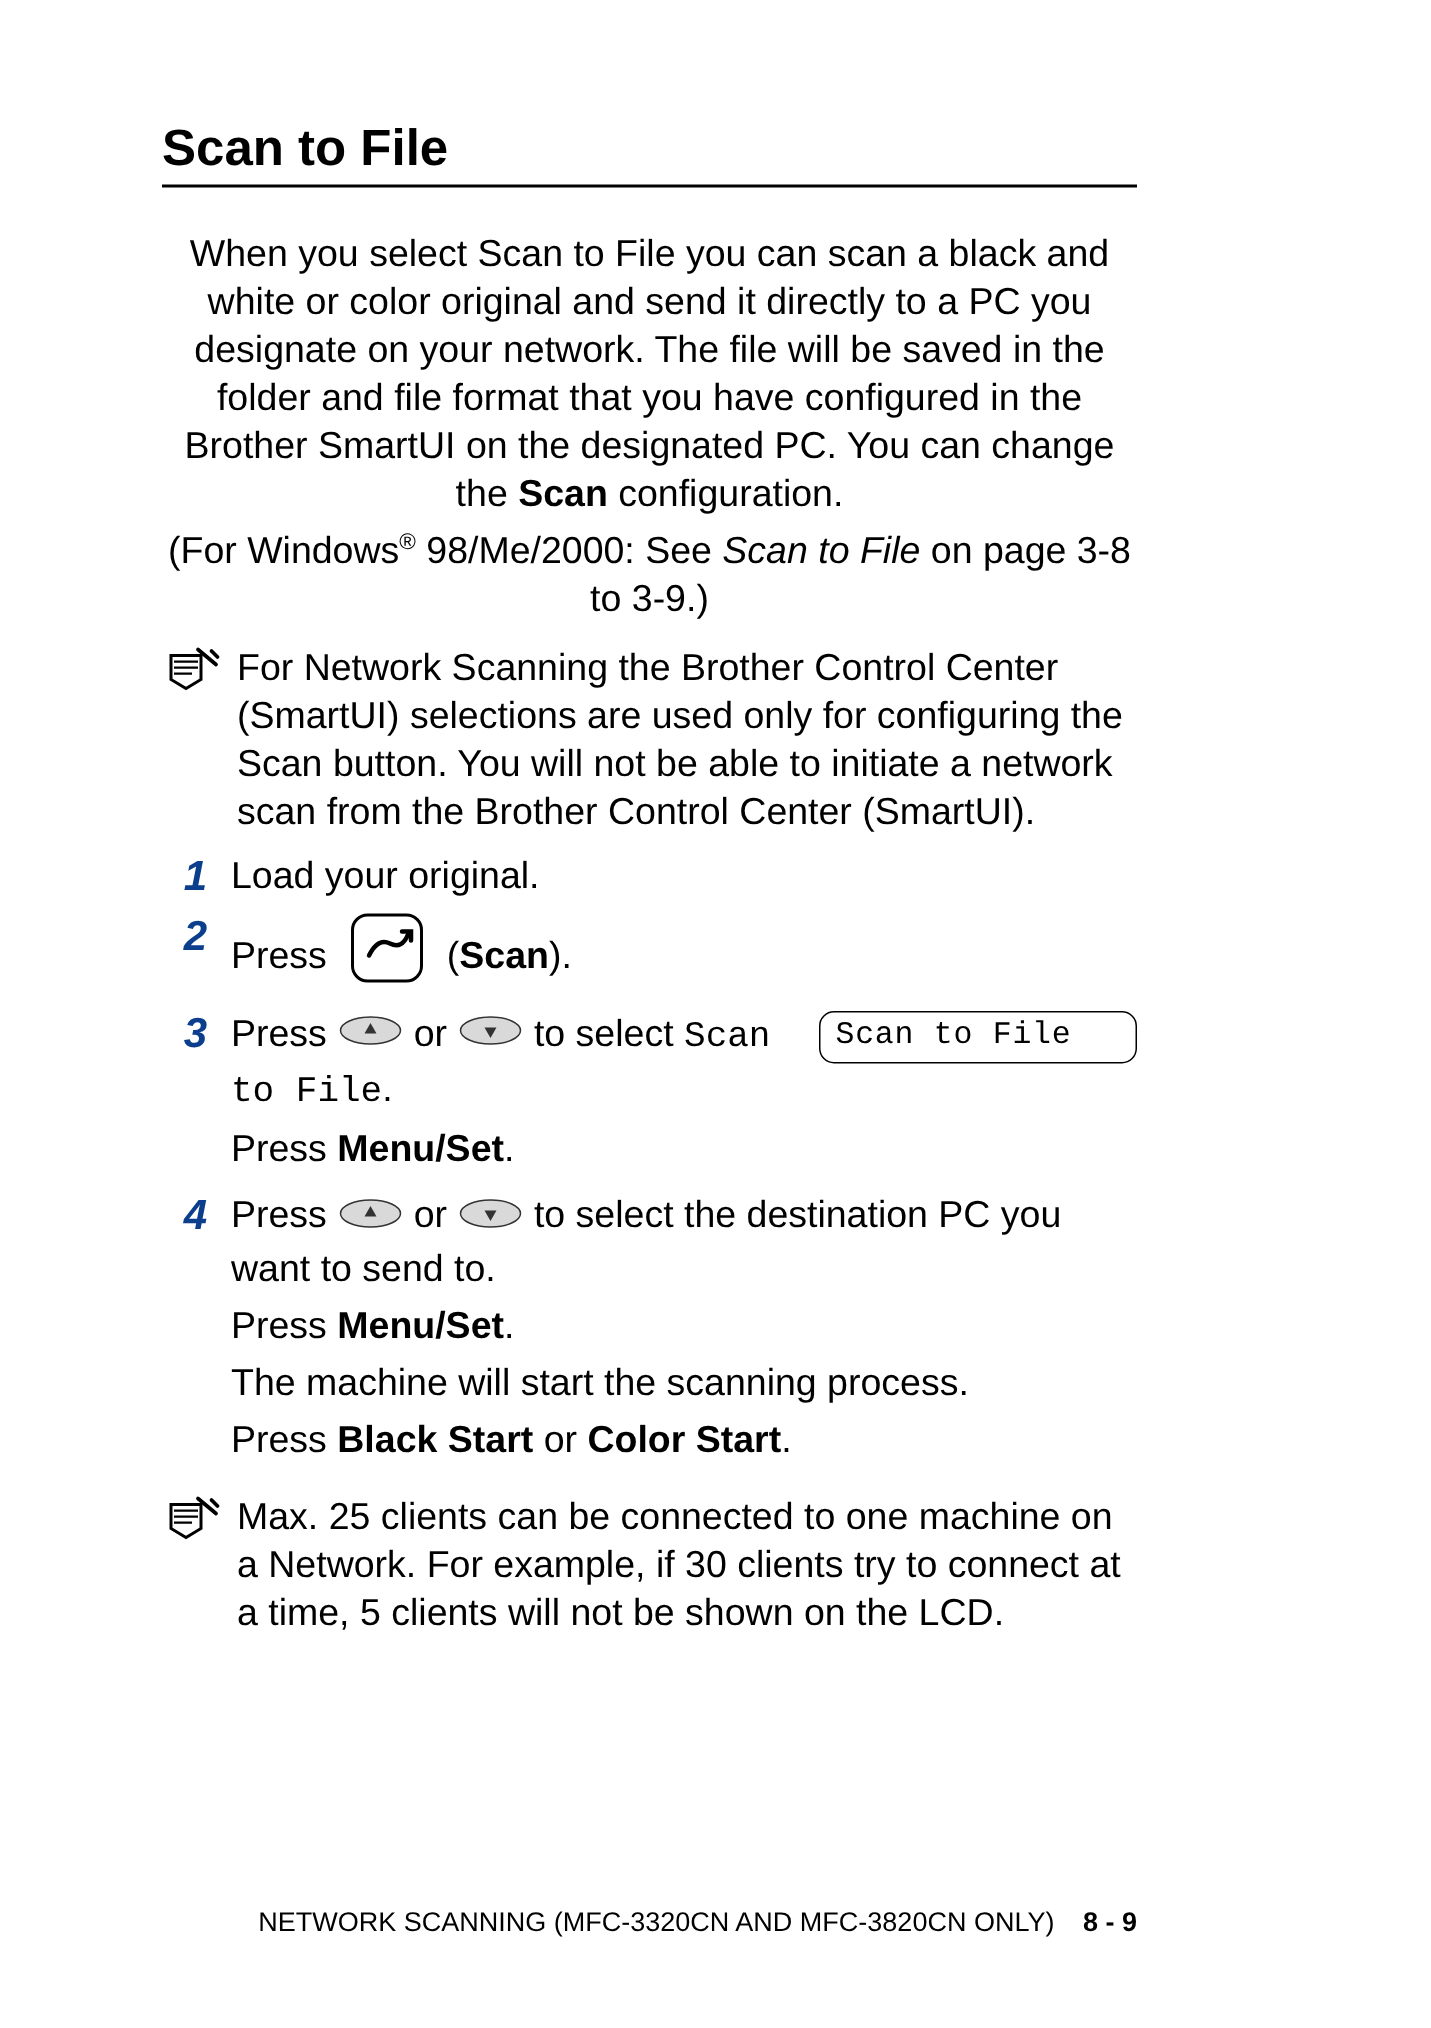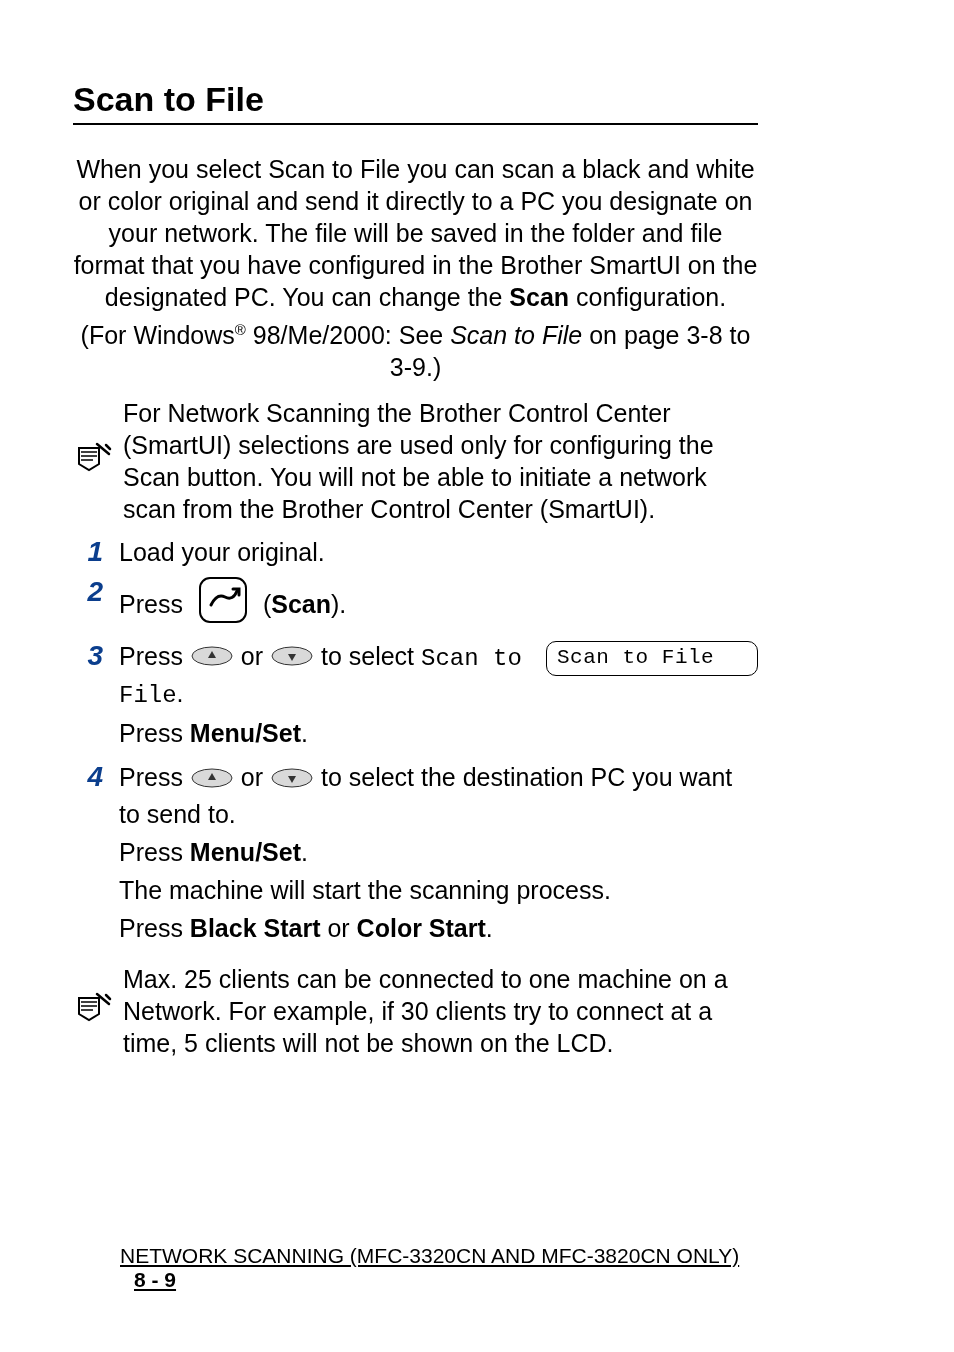--- a/index.html
+++ b/index.html
@@ -10,42 +10,42 @@
     height: 1352px;
     font-family: Arial, Helvetica, sans-serif;
     color: #000;
     background: #fff;
   }
   .page {
     position: relative;
     width: 862px;
     height: 1352px;
     box-sizing: border-box;
-    padding: 80px 104px 60px 73px;
+    padding: 80px 104px 60px 108px;
   }
   .section-title {
     font-size: 34px;
     font-weight: bold;
     border-bottom: 2px solid #000;
     padding-bottom: 4px;
     margin-bottom: 28px;
   }
   .para {
     font-size: 25px;
     line-height: 1.28;
     margin-bottom: 6px;
     text-align: center;
   }
   .bold { font-weight: bold; }
   .italic { font-style: italic; }
   .sup { vertical-align: super; font-size: 60%; }
   .mono { font-family: "Courier New", Courier, monospace; font-size: 24px; }
   .note-row {
     display: flex;
-    align-items: center;
+    align-items: flex-start;
     gap: 10px;
     margin-top: 14px;
     margin-bottom: 10px;
   }
   .note-icon {
     flex: 0 0 auto;
     margin-top: 2px;
   }
   .note-text { font-size: 25px; line-height: 1.28; }
 
@@ -88,23 +88,22 @@
     min-width: 188px;
   }
 
   .step2-line { display: flex; align-items: center; gap: 14px; }
 
   .footer {
     position: absolute;
     bottom: 60px;
     right: 104px;
     left: 120px;
-    font-size: 21px;
-    text-align: left;
-    text-decoration: underline;
+    font-size: 18px;
+    text-align: right;
   }
   .footer .pn { font-weight: bold; margin-left: 14px; }
   .clearfix::after { content: ""; display: table; clear: both; }
 </style>
 </head>
 <body>
 
 <div class="page">
 
   <div class="section-title">Scan to File</div>

